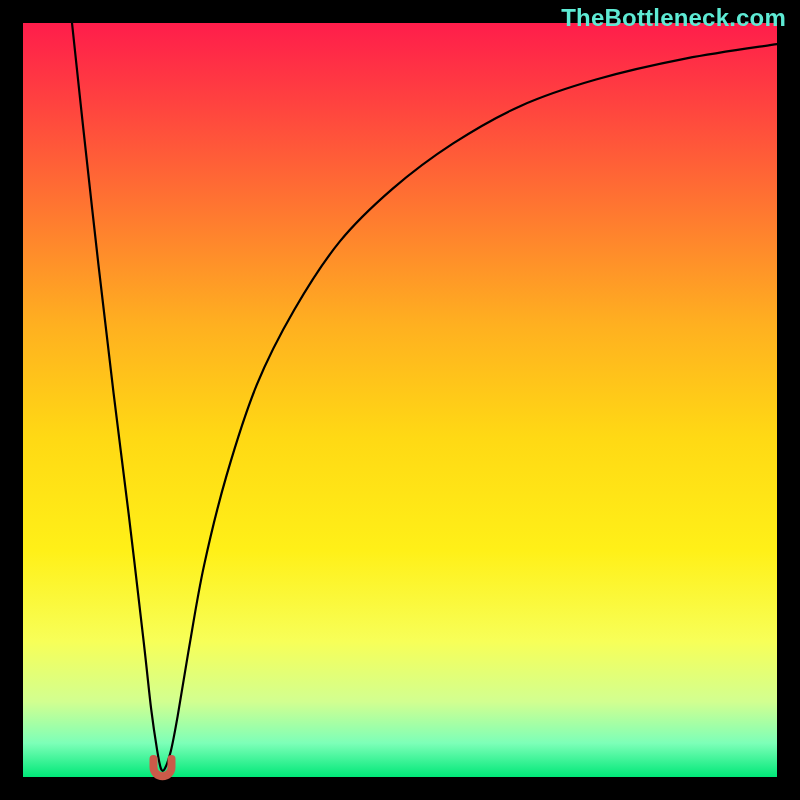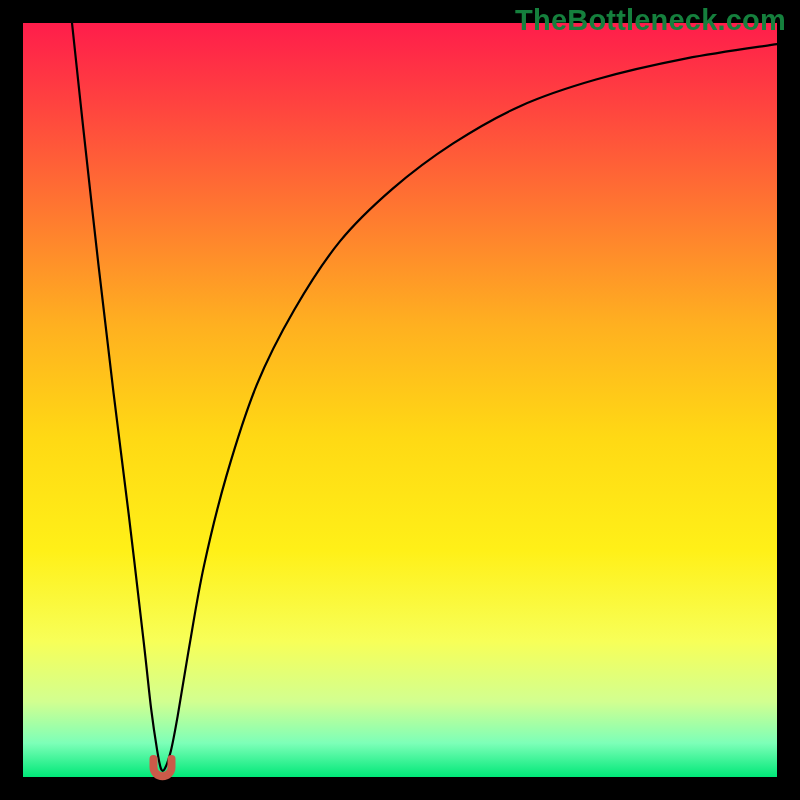--- a/index.html
+++ b/index.html
@@ -16,23 +16,23 @@
     top: 0;
     width: 800px;
     height: 800px;
     background: #000;
   }
   .watermark {
     position: absolute;
     top: 4px;
     right: 14px;
     font-family: Arial, Helvetica, sans-serif;
-    font-size: 29px;
+    font-size: 24px;
     font-weight: 600;
-    color: #15803d;
+    color: #5eead4;
     letter-spacing: 0.2px;
   }
   svg {
     position: absolute;
     left: 0;
     top: 0;
   }
 </style>
 </head>
 <body>

